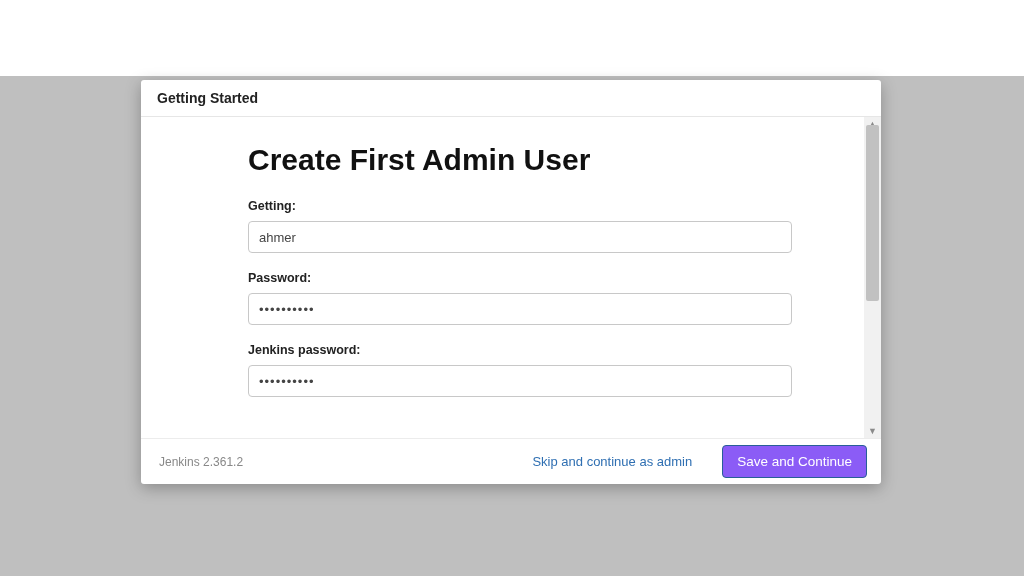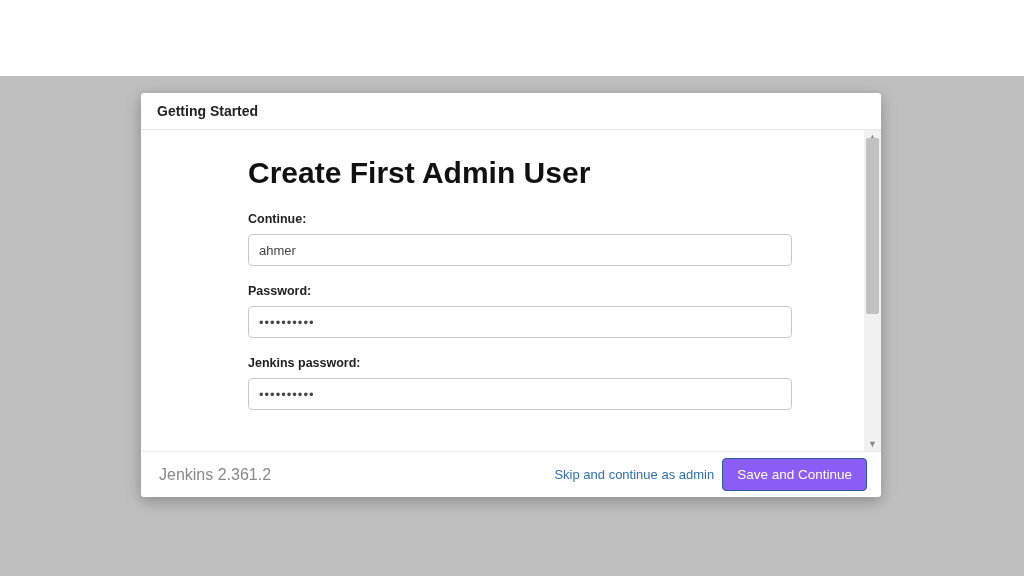--- a/index.html
+++ b/index.html
@@ -5,21 +5,21 @@
     * { box-sizing: border-box; margin: 0; padding: 0; }
     html, body { width: 1024px; height: 576px; font-family: "Segoe UI", Arial, sans-serif; }
     body { background: #fff; }
     .backdrop {
       position: absolute;
       top: 76px; left: 0; right: 0; bottom: 0;
       background: #bfbfbf;
     }
     .modal {
       position: absolute;
-      top: 93px; left: 141px;
+      top: 80px; left: 141px;
       width: 740px; height: 404px;
       background: #fff;
       border-radius: 3px;
       box-shadow: 0 4px 16px rgba(0,0,0,0.28);
       display: flex; flex-direction: column;
       overflow: hidden;
     }
     .modal-header {
       padding: 10px 16px 8px;
       border-bottom: 1px solid #e6e6e6;
@@ -65,22 +65,22 @@
       border: 1px solid #c8c8c8; border-radius: 4px;
       font-size: 13px; color: #444; background: #fff;
     }
     .field-input.masked { letter-spacing: 1px; font-family: sans-serif; }
     .field-row { margin-bottom: 18px; }
     .modal-footer {
       height: 46px; border-top: 1px solid #ececec;
       padding: 0 14px 0 18px;
       display: flex; align-items: center; justify-content: space-between;
     }
-    .version { font-size: 16px; color: #888; }
-    .footer-actions { display: flex; align-items: center; gap: 4px; }
+    .version { font-size: 12px; color: #888; }
+    .footer-actions { display: flex; align-items: center; gap: 26px; }
     .link-btn {
       font-size: 13px; color: #2f6fb2; background: none; border: none;
       cursor: pointer; padding: 6px 4px;
     }
     .primary-btn {
       font-size: 13.5px; color: #fff; background: #8b5cf6;
       border: 1px solid #285f98; border-radius: 4px;
       padding: 8px 14px; cursor: pointer;
     }
   </style>
@@ -94,21 +94,21 @@
   <div class="modal-header">
     <h4>Getting Started</h4>
   </div>
 
   <div class="modal-body-wrap">
     <div class="modal-body">
 
       <h1 class="page-title">Create First Admin User</h1>
 
       <div class="field-row">
-        <label class="field-label">Continue:</label>
+        <label class="field-label">Getting:</label>
         <input class="field-input" type="text" value="ahmer" style="">
       </div>
 
       <div class="field-row">
         <label class="field-label">Password:</label>
         <input class="field-input masked" type="text" value="••••••••••" style="">
       </div>
 
       <div class="field-row">
         <label class="field-label">Jenkins password:</label>

